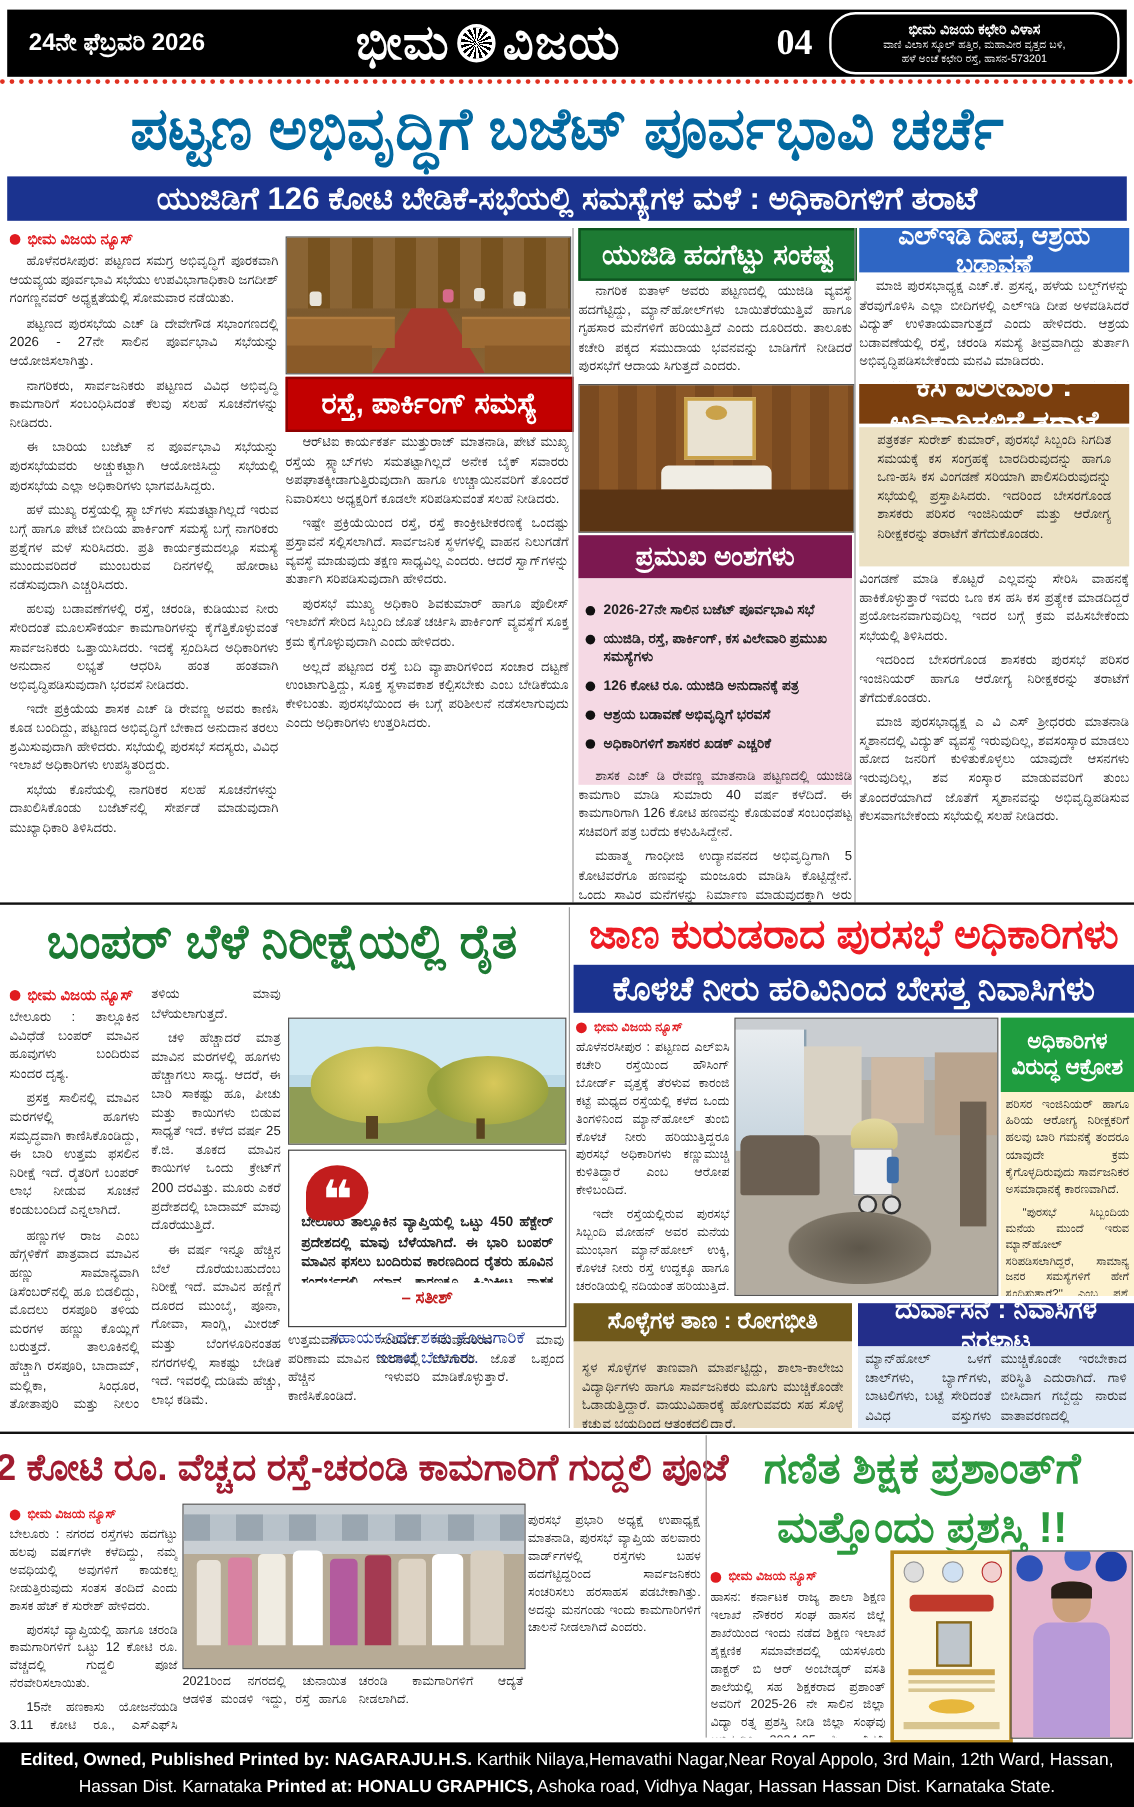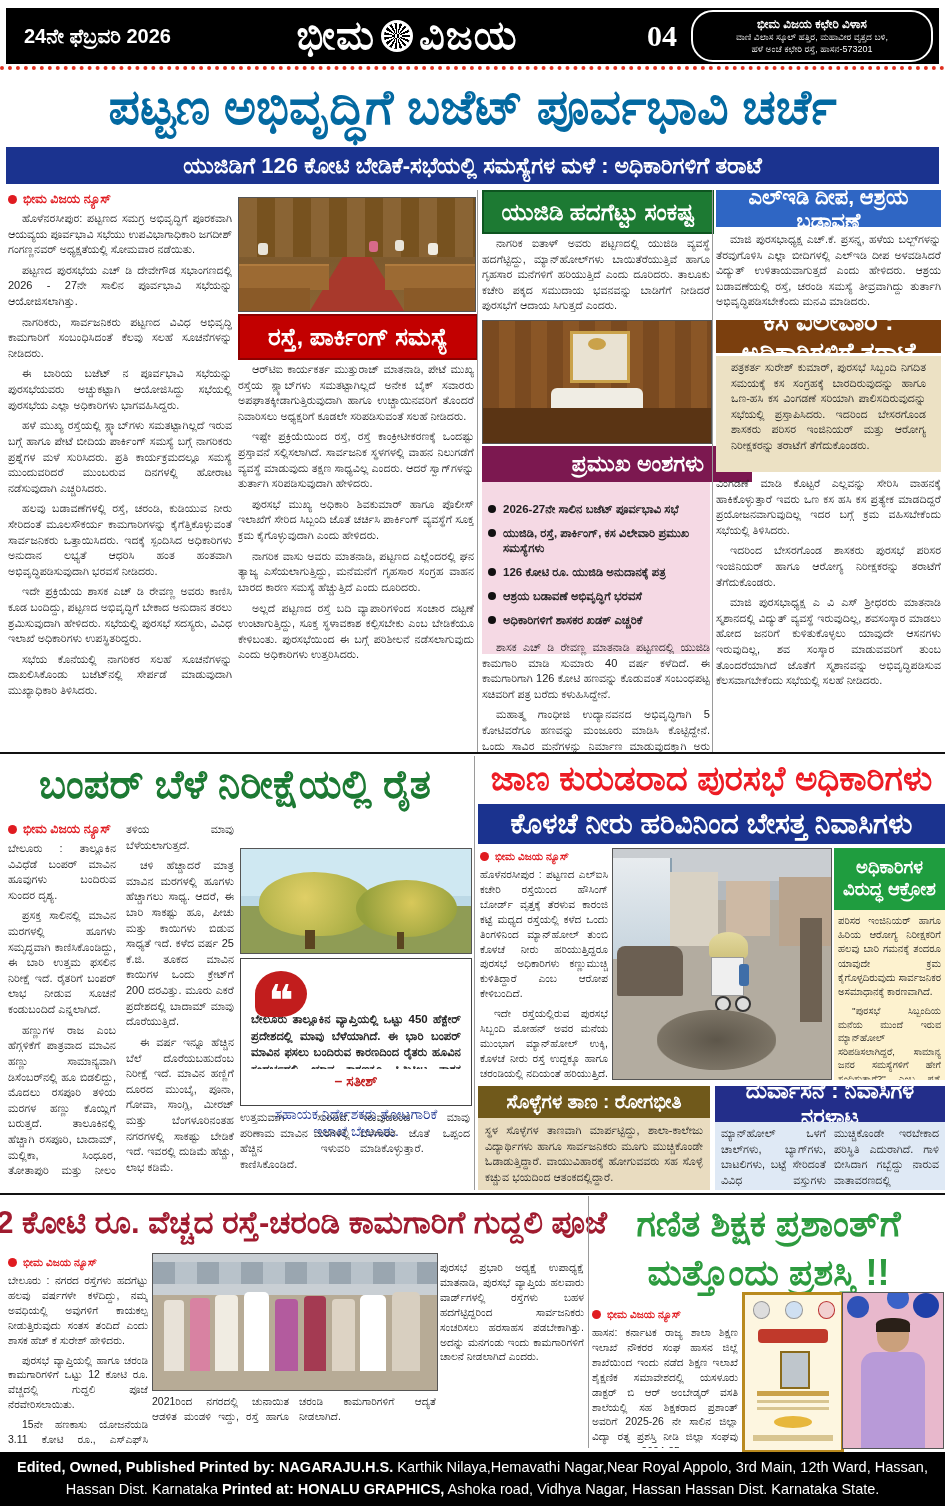--- a/index.html
+++ b/index.html
@@ -17,32 +17,32 @@
          border:3px solid #fff;display:inline-block;}
   .pageno{font-size:30px;font-weight:bold;margin:0 14px 0 4px;font-family:Liberation Serif, serif;}
   .addrbox{width:238px;height:48px;border:2px solid #fff;border-radius:22px;margin-right:6px;
            display:flex;flex-direction:column;align-items:center;justify-content:center;line-height:1.25;}
   .addr1{font-size:12px;font-weight:bold;}
   .addr2{font-size:9px;}
   .reddots{left:0;top:66px;width:945px;border-top:4px dotted #e03020;}
   .mainhead{left:0;top:72px;width:945px;height:72px;color:#0369a1;font-weight:bold;font-size:49px;
             display:flex;align-items:center;justify-content:center;white-space:nowrap;}
   .subbar{left:6px;top:147px;width:933px;height:37px;background:#1b338f;color:#fff;font-weight:bold;
-          font-size:22px;display:flex;align-items:center;justify-content:center;white-space:nowrap;}
+          font-size:26px;display:flex;align-items:center;justify-content:center;white-space:nowrap;}
   
   .p{font-size:11px;line-height:1.42;text-align:justify;color:#1c1c1c;margin:0 0 5px;text-indent:14px;}
   .pn{text-indent:0;}
   .byline{display:flex;align-items:center;gap:6px;color:#e01b20;font-weight:bold;font-size:12.5px;margin:0 0 4px;}
   .byline .dot{width:9px;height:9px;border-radius:50%;background:#e01b20;flex:0 0 auto;}
   .boxhead{color:#fff;font-weight:bold;text-align:center;display:flex;align-items:center;justify-content:center;}
   .vrule{width:1px;background:#9a9a9a;}
   .hrule{height:2px;background:#111;}
   .clip{overflow:hidden;}
   
-  .hl-head{background:#7c1850;height:36px;font-size:22px;padding-left:42px;}
+  .hl-head{background:#7c1850;height:36px;font-size:22px;}
   .hl-body{background:#f5d9e4;padding:20px 6px 4px;}
   .hl-body li{list-style:none;display:flex;gap:7px;font-size:11.5px;font-weight:bold;color:#222;margin:0 0 9px;line-height:1.3;}
   .hl-body li .b{width:8px;height:8px;border-radius:50%;background:#111;margin-top:3px;flex:0 0 auto;}
   
   .qbox{border:1px solid #444;background:#fff;padding:8px 10px 6px;}
   .qmark{position:absolute;left:14px;top:12px;width:52px;height:46px;background:#c21d1d;
          border-radius:50% 50% 50% 10px;color:#fff;font-size:44px;line-height:60px;text-align:center;font-weight:bold;}
   .qtext{font-size:11.5px;font-weight:bold;line-height:1.45;text-align:justify;color:#222;margin:0;}
   .qname{color:#c21d1d;font-weight:bold;font-size:14px;text-align:center;margin:4px 0 2px;}
   .qrole{color:#1b338f;font-weight:normal;font-size:14px;text-align:center;margin:16px;}
@@ -105,21 +105,20 @@
     <div style="left:55%;top:38%;width:9px;height:11px;background:#d86a8a;border-radius:3px;"></div>
     <div style="left:66%;top:37%;width:9px;height:11px;background:#e8e4da;border-radius:3px;"></div>
     <div style="left:80%;top:40%;width:10px;height:12px;background:#f0ece2;border-radius:3px;"></div>
   </div>
 
   <div class="abs boxhead" style="left:238px;top:314px;width:236px;height:42px;background:#c20000;border:2px solid #8e0000;font-size:24px;">ರಸ್ತೆ, ಪಾರ್ಕಿಂಗ್ ಸಮಸ್ಯೆ</div>
   <div class="abs clip" style="left:238px;top:362px;width:236px;height:390px;">
     <p class="p">ಆರ್‌ಟಿಐ ಕಾರ್ಯಕರ್ತ ಮುತ್ತುರಾಜ್ ಮಾತನಾಡಿ, ಪೇಟೆ ಮುಖ್ಯ ರಸ್ತೆಯ ಸ್ಲ್ಯಾಬ್‌ಗಳು ಸಮತಟ್ಟಾಗಿಲ್ಲದೆ ಅನೇಕ ಬೈಕ್ ಸವಾರರು ಅಪಘಾತಕ್ಕೀಡಾಗುತ್ತಿರುವುದಾಗಿ ಹಾಗೂ ಉಚ್ಚಾಯಿನವರಿಗೆ ತೊಂದರೆ ನಿವಾರಿಸಲು ಅಧ್ಯಕ್ಷರಿಗೆ ಕೂಡಲೇ ಸರಿಪಡಿಸುವಂತೆ ಸಲಹೆ ನೀಡಿದರು.</p>
     <p class="p">ಇಷ್ಟೇ ಪ್ರಕ್ರಿಯೆಯಿಂದ ರಸ್ತೆ, ರಸ್ತೆ ಕಾಂಕ್ರೀಟೀಕರಣಕ್ಕೆ ಒಂದಷ್ಟು ಪ್ರಸ್ತಾವನೆ ಸಲ್ಲಿಸಲಾಗಿದೆ. ಸಾರ್ವಜನಿಕ ಸ್ಥಳಗಳಲ್ಲಿ ವಾಹನ ನಿಲುಗಡೆಗೆ ವ್ಯವಸ್ಥೆ ಮಾಡುವುದು ತಕ್ಷಣ ಸಾಧ್ಯವಿಲ್ಲ ಎಂದರು. ಆದರೆ ಸ್ವಾಗ್‌ಗಳನ್ನು ತುರ್ತಾಗಿ ಸರಿಪಡಿಸುವುದಾಗಿ ಹೇಳಿದರು.</p>
     <p class="p">ಪುರಸಭೆ ಮುಖ್ಯ ಅಧಿಕಾರಿ ಶಿವಕುಮಾರ್ ಹಾಗೂ ಪೊಲೀಸ್ ಇಲಾಖೆಗೆ ಸೇರಿದ ಸಿಬ್ಬಂದಿ ಜೊತೆ ಚರ್ಚಿಸಿ ಪಾರ್ಕಿಂಗ್ ವ್ಯವಸ್ಥೆಗೆ ಸೂಕ್ತ ಕ್ರಮ ಕೈಗೊಳ್ಳುವುದಾಗಿ ಎಂದು ಹೇಳಿದರು.</p>
-    <p class="p">ನಾಗರಿಕ ವಾಸು ಅವರು ಮಾತನಾಡಿ, ಪಟ್ಟಣದ ಎಲ್ಲೆಂದರಲ್ಲಿ ಘನ ತ್ಯಾಜ್ಯ ಎಸೆಯಲಾಗುತ್ತಿದ್ದು, ಮನೆಮನೆಗೆ ಗೃಹಸಾರ ಸಂಗ್ರಹ ವಾಹನ ಬಾರದ ಕಾರಣ ಸಮಸ್ಯೆ ಹೆಚ್ಚುತ್ತಿದೆ ಎಂದು ದೂರಿದರು.</p>
     <p class="p">ಅಲ್ಲದೆ ಪಟ್ಟಣದ ರಸ್ತೆ ಬದಿ ವ್ಯಾಪಾರಿಗಳಿಂದ ಸಂಚಾರ ದಟ್ಟಣೆ ಉಂಟಾಗುತ್ತಿದ್ದು, ಸೂಕ್ತ ಸ್ಥಳಾವಕಾಶ ಕಲ್ಪಿಸಬೇಕು ಎಂಬ ಬೇಡಿಕೆಯೂ ಕೇಳಿಬಂತು. ಪುರಸಭೆಯಿಂದ ಈ ಬಗ್ಗೆ ಪರಿಶೀಲನೆ ನಡೆಸಲಾಗುವುದು ಎಂದು ಅಧಿಕಾರಿಗಳು ಉತ್ತರಿಸಿದರು.</p>
   </div>
 
   <div class="abs vrule" style="left:477px;top:190px;height:562px;"></div>
 
   <div class="abs boxhead" style="left:482px;top:190px;width:228px;height:40px;background:#1d7a33;border:2px solid #0e5520;font-size:23px;">ಯುಜಿಡಿ ಹದಗೆಟ್ಟು ಸಂಕಷ್ಟ</div>
   <div class="abs clip" style="left:482px;top:236px;width:228px;height:82px;">
     <p class="p">ನಾಗರಿಕ ಐತಾಳ್ ಅವರು ಪಟ್ಟಣದಲ್ಲಿ ಯುಜಿಡಿ ವ್ಯವಸ್ಥೆ ಹದಗೆಟ್ಟಿದ್ದು, ಮ್ಯಾನ್‌ಹೋಲ್‌ಗಳು ಬಾಯಿತೆರೆಯುತ್ತಿವೆ ಹಾಗೂ ಗೃಹಸಾರ ಮನೆಗಳಿಗೆ ಹರಿಯುತ್ತಿದೆ ಎಂದು ದೂರಿದರು. ತಾಲೂಕು ಕಚೇರಿ ಪಕ್ಕದ ಸಮುದಾಯ ಭವನವನ್ನು ಬಾಡಿಗೆಗೆ ನೀಡಿದರೆ ಪುರಸಭೆಗೆ ಆದಾಯ ಸಿಗುತ್ತದೆ ಎಂದರು.</p>
   </div>
   <div class="ph" style="left:482px;top:320px;width:228px;height:122px;background:repeating-linear-gradient(90deg,#7a4a20 0 16px,#8a5626 16px 32px);">
@@ -236,21 +235,21 @@
     <span>ಅಧಿಕಾರಿಗಳ</span>
       <span>ವಿರುದ್ಧ ಆಕ್ರೋಶ</span>
   </div>
   <div class="abs clip" style="left:834px;top:910px;width:111px;height:170px;background:#fdf2cf;padding:4px 4px;box-sizing:border-box;">
     <p class="p pn" style="font-size:10px;">ಪರಿಸರ ಇಂಜಿನಿಯರ್ ಹಾಗೂ ಹಿರಿಯ ಆರೋಗ್ಯ ನಿರೀಕ್ಷಕರಿಗೆ ಹಲವು ಬಾರಿ ಗಮನಕ್ಕೆ ತಂದರೂ ಯಾವುದೇ ಕ್ರಮ ಕೈಗೊಳ್ಳದಿರುವುದು ಸಾರ್ವಜನಿಕರ ಅಸಮಾಧಾನಕ್ಕೆ ಕಾರಣವಾಗಿದೆ.</p>
     <p class="p" style="font-size:9.5px;">''ಪುರಸಭೆ ಸಿಬ್ಬಂದಿಯ ಮನೆಯ ಮುಂದೆ ಇರುವ ಮ್ಯಾನ್‌ಹೋಲ್ ಸರಿಪಡಿಸಲಾಗಿದ್ದರೆ, ಸಾಮಾನ್ಯ ಜನರ ಸಮಸ್ಯೆಗಳಿಗೆ ಹೇಗೆ ಸ್ಪಂದಿಸುತ್ತಾರೆ?'' ಎಂಬ ಪ್ರಶ್ನೆ ಕೇಳಿಬರುತ್ತಿದೆ.</p>
 
   </div>
 
   <div class="abs boxhead" style="left:478px;top:1086px;width:232px;height:32px;background:#70591b;font-size:19px;">ಸೊಳ್ಳೆಗಳ ತಾಣ : ರೋಗಭೀತಿ</div>
-  <div class="abs clip" style="left:478px;top:1118px;width:232px;height:72px;background:#e9dcc0;padding:5px 7px;box-sizing:border-box;">
+  <div class="abs clip" style="left:478px;top:1118px;width:232px;height:72px;background:#e9dcc0;padding:15px 7px;box-sizing:border-box;">
     <p class="p pn">ಸ್ಥಳ ಸೊಳ್ಳೆಗಳ ತಾಣವಾಗಿ ಮಾರ್ಪಟ್ಟಿದ್ದು, ಶಾಲಾ-ಕಾಲೇಜು ವಿದ್ಯಾರ್ಥಿಗಳು ಹಾಗೂ ಸಾರ್ವಜನಿಕರು ಮೂಗು ಮುಚ್ಚಿಕೊಂಡೇ ಓಡಾಡುತ್ತಿದ್ದಾರೆ. ವಾಯುವಿಹಾರಕ್ಕೆ ಹೋಗುವವರು ಸಹ ಸೊಳ್ಳೆ ಕಚ್ಚುವ ಭಯದಿಂದ ಆತಂಕದಲ್ಲಿದ್ದಾರೆ.</p>
   </div>
 
   <div class="abs boxhead" style="left:715px;top:1086px;width:230px;height:36px;background:#232e8a;font-size:22px;">ದುರ್ವಾಸನೆ : ನಿವಾಸಿಗಳ ನರಳಾಟ</div>
   <div class="abs clip" style="left:715px;top:1122px;width:230px;height:68px;background:#dfe9f5;padding:4px 6px;box-sizing:border-box;display:flex;gap:8px;">
     <p class="p pn" style="width:50%;">ಮ್ಯಾನ್‌ಹೋಲ್ ಒಳಗೆ ಚಾಲ್‌ಗಳು, ಬ್ಯಾಗ್‌ಗಳು, ಬಾಟಲಿಗಳು, ಬಟ್ಟೆ ಸೇರಿದಂತೆ ವಿವಿಧ ವಸ್ತುಗಳು ಸಿಲುಕಿಕೊಂಡಿರುವುದರಿಂದ ನೀರು ಮುಂದಕ್ಕೆ ಹಾಗದ ದುರ್ವಾಸನೆ ಬೀರುತ್ತಿದೆ. ಬಡಾವಣೆಯವರು ಕಿಟಕಿ-ಬಾಗಿಲುಗಳನ್ನು</p>
     <p class="p pn" style="width:50%;">ಮುಚ್ಚಿಕೊಂಡೇ ಇರಬೇಕಾದ ಪರಿಸ್ಥಿತಿ ಎದುರಾಗಿದೆ. ಗಾಳಿ ಬೀಸಿದಾಗ ಗಬ್ಬೆದ್ದು ನಾರುವ ವಾತಾವರಣದಲ್ಲಿ ಉಸಿರಾಟಕ್ಕೂ ತೊಂದರೆಯಾಗುತ್ತಿದೆ ಎಂದು ನಿವಾಸಿಗಳು ಅಳಲು ತೋಡಿಕೊಂಡಿದ್ದಾರೆ.</p>
   </div>
 
   <div class="abs hrule" style="left:0;top:1193px;width:945px;"></div>

